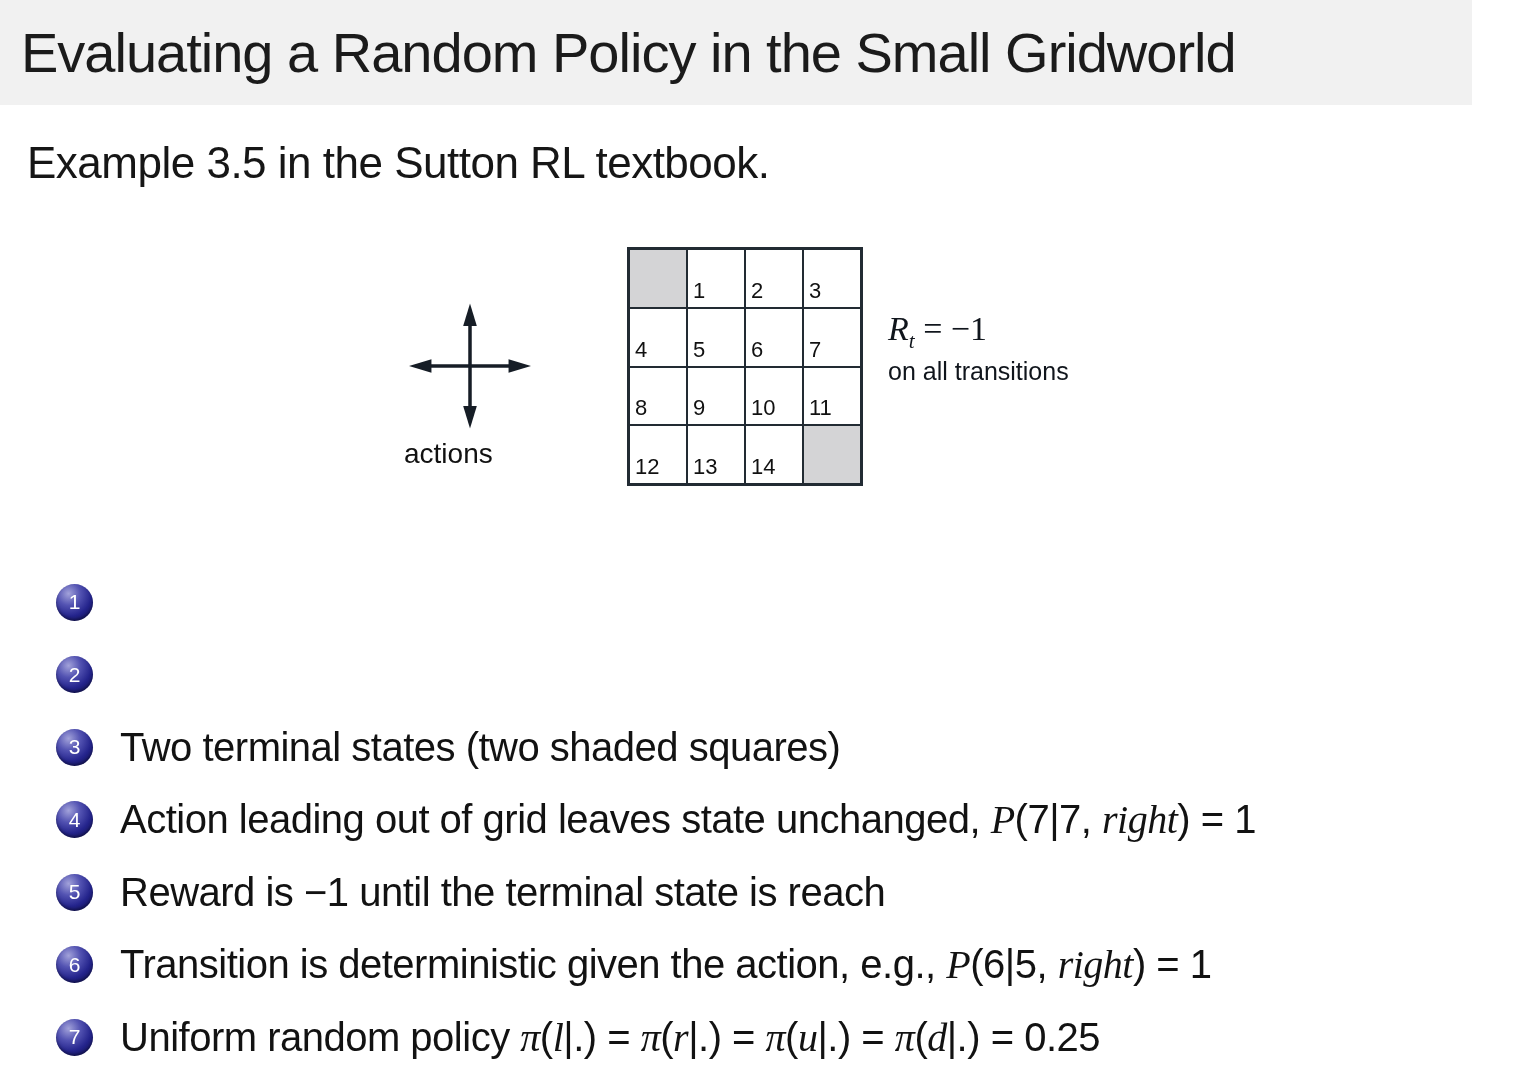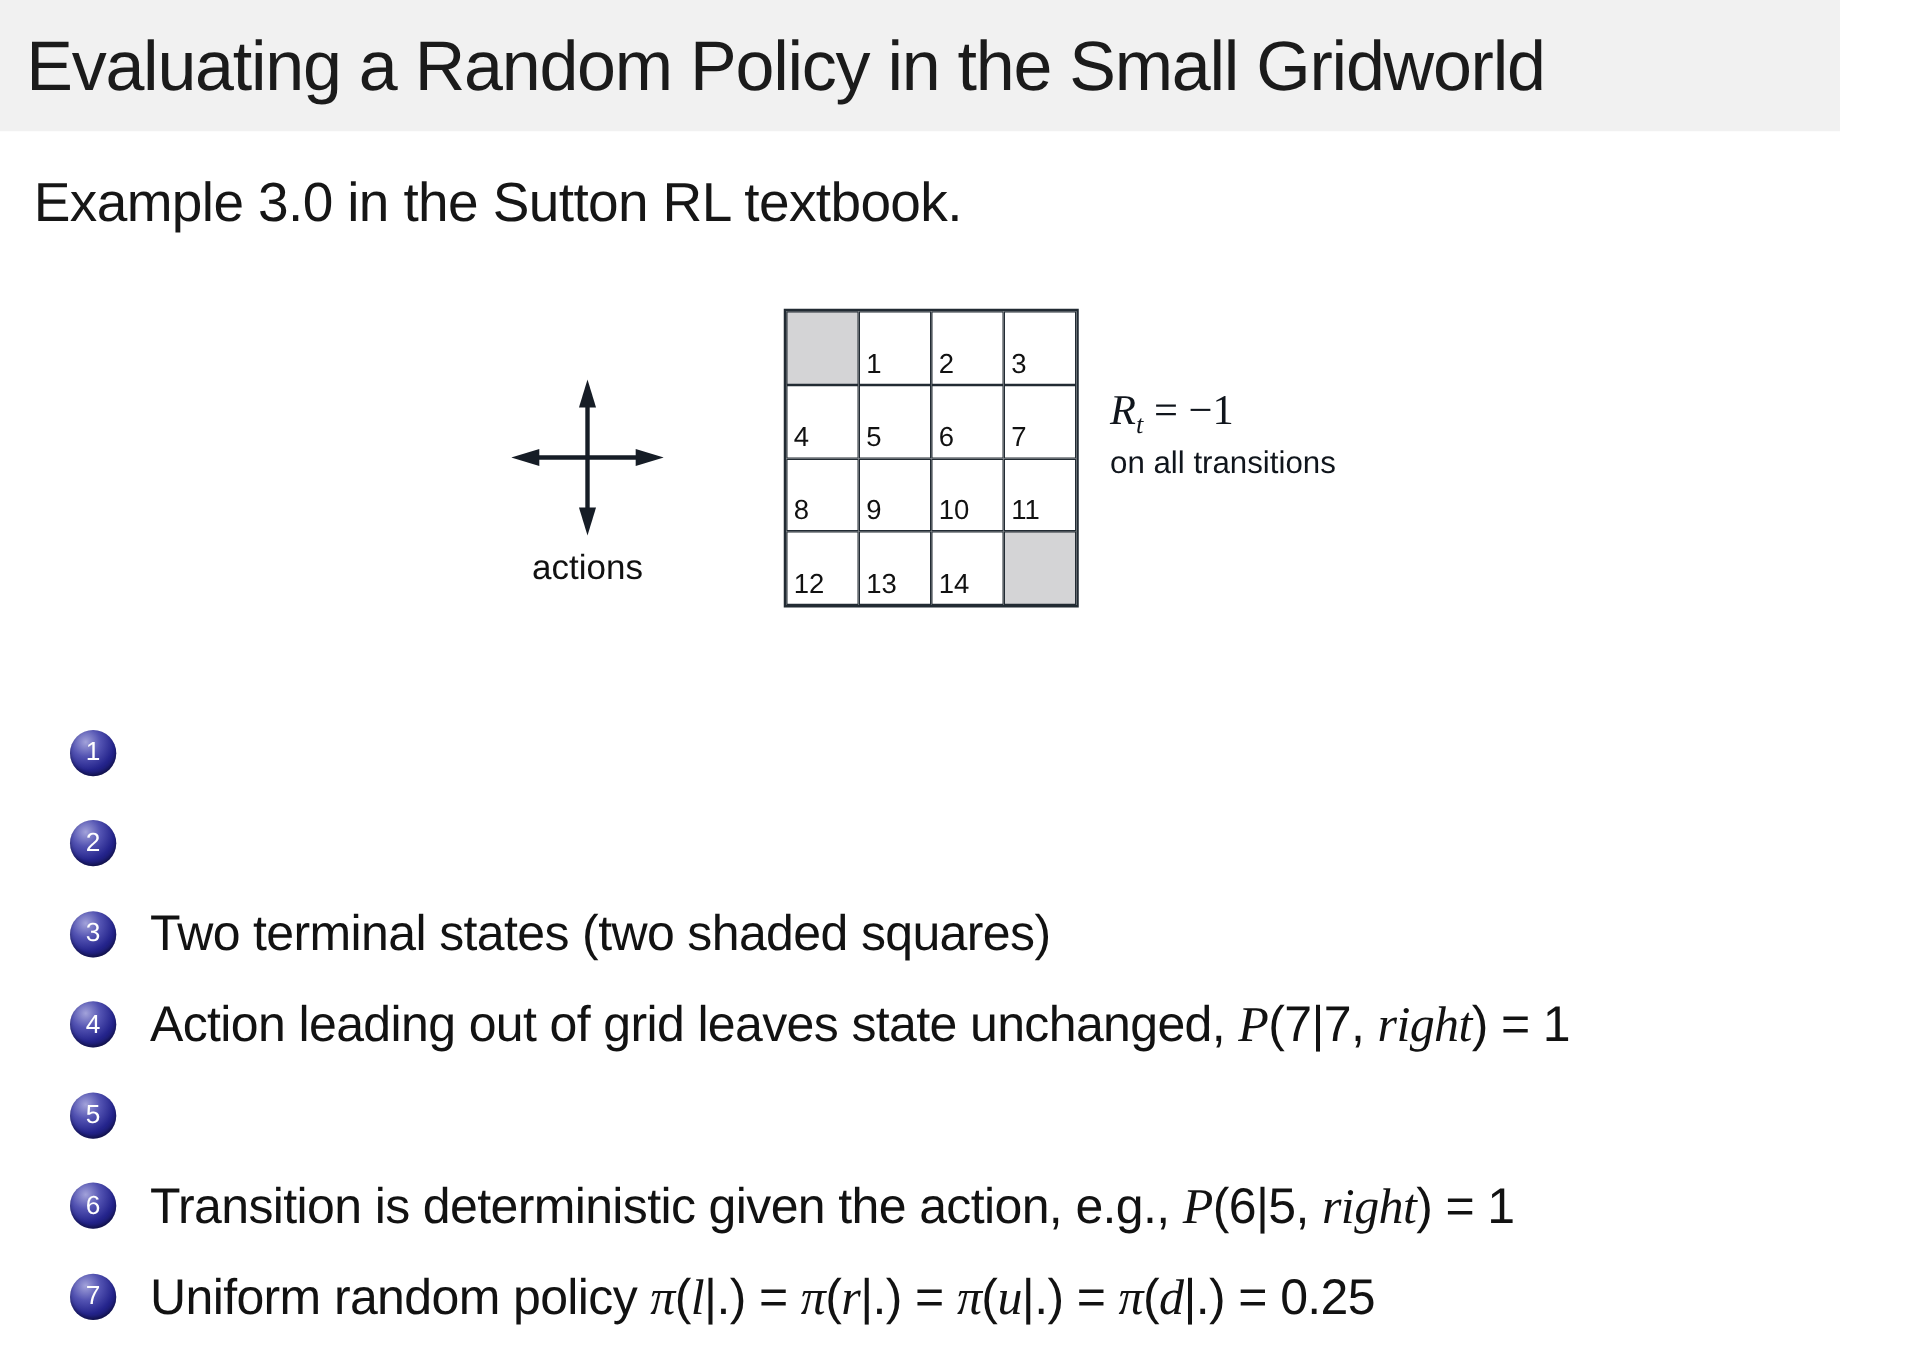--- a/index.html
+++ b/index.html
@@ -57,21 +57,20 @@
     left: 409px;
     top: 112px;
     width: 122px;
     height: 128px;
   }
   .actions-label {
     position: absolute;
     left: 404px;
     top: 248px;
     width: 132px;
-    text-align: center;
     font-size: 28px;
     color: #111;
   }
   .gridworld {
     position: absolute;
     left: 627px;
     top: 57px;
     width: 236px;
     height: 239px;
     display: grid;
@@ -157,21 +156,21 @@
 </style>
 </head>
 <body>
 
 <div class="slide">
 
   <div class="header-band">
     <div class="slide-title">Evaluating a Random Policy in the Small Gridworld</div>
   </div>
 
-  <div class="subtitle">Example 3.0 in the Sutton RL textbook.</div>
+  <div class="subtitle">Example 3.5 in the Sutton RL textbook.</div>
 
   <div class="figure">
 
     <svg class="actions-cross" viewBox="0 0 125 128" xmlns="http://www.w3.org/2000/svg">
       <line x1="62.5" y1="20" x2="62.5" y2="108" stroke="#161d26" stroke-width="3.6"></line>
       <line x1="16" y1="64" x2="109" y2="64" stroke="#161d26" stroke-width="3.6"></line>
       <polygon points="62.5,0 55.5,23 69.5,23" fill="#161d26"></polygon>
       <polygon points="62.5,128 55.5,105 69.5,105" fill="#161d26"></polygon>
       <polygon points="0,64 23,57 23,71" fill="#161d26"></polygon>
       <polygon points="125,64 102,57 102,71" fill="#161d26"></polygon>
@@ -242,20 +241,21 @@
       <div class="item">
         <span class="badge">3</span>
         <span class="itext"><span>Two terminal states (two shaded squares)</span></span>
       </div>
       <div class="item">
         <span class="badge">4</span>
         <span class="itext"><span>Action leading out of grid leaves state unchanged, </span><span class="math-it">P</span><span>(7|7, </span><span class="math-it">right</span><span>) = 1</span></span>
       </div>
       <div class="item">
         <span class="badge">5</span>
+        <span class="itext"><span>Reward is −1 until the terminal state is reach</span></span>
       </div>
       <div class="item">
         <span class="badge">6</span>
         <span class="itext"><span>Transition is deterministic given the action, e.g., </span><span class="math-it">P</span><span>(6|5, </span><span class="math-it">right</span><span>) = 1</span></span>
       </div>
       <div class="item">
         <span class="badge">7</span>
         <span class="itext"><span>Uniform random policy </span><span class="math-it">π</span><span>(</span><span class="math-it">l</span><span>|.) = </span><span class="math-it">π</span><span>(</span><span class="math-it">r</span><span>|.) = </span><span class="math-it">π</span><span>(</span><span class="math-it">u</span><span>|.) = </span><span class="math-it">π</span><span>(</span><span class="math-it">d</span><span>|.) = 0.25</span></span>
       </div>
     </div>

